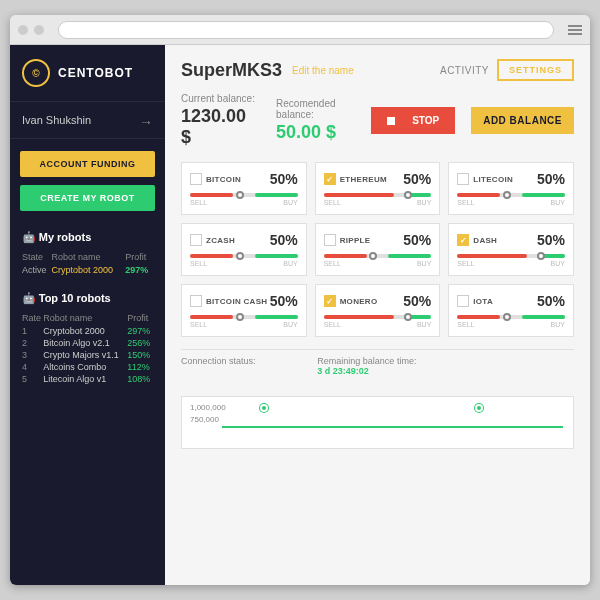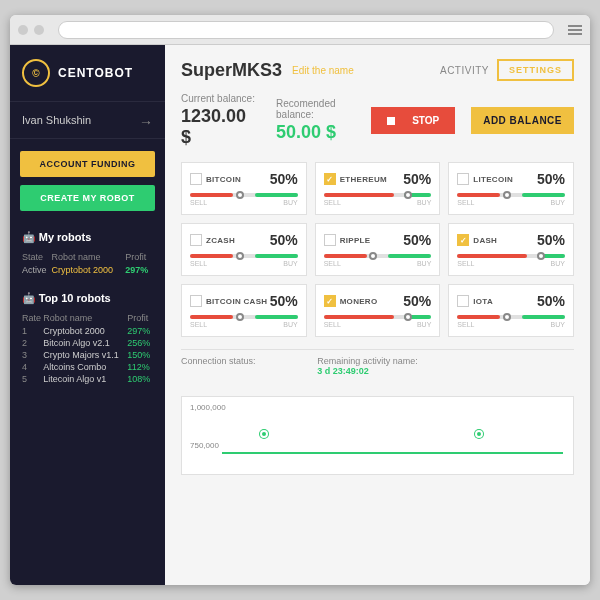--- a/index.html
+++ b/index.html
@@ -424,21 +424,21 @@
       font-weight: bold;
     }
     
     .status-value.dark { color: #333; }
     
     
     .chart-area {
       background: white;
       border: 1px solid #e0e0e0;
       padding: 8px;
-      height: 79px;
+      height: 53px;
       position: relative;
       overflow: hidden;
     }
     
     .chart-label {
       font-size: 8px;
       color: #888;
       position: absolute;
       left: 8px;
     }
@@ -779,21 +779,21 @@
       </div>
     </div>
         </div>
 
       <div class="status-row">
         <div class="status-item">
           <span>Connection status:</span>
           <span class="status-value dark"></span>
         </div>
         <div class="status-item">
-          <span>Remaining activity name:</span><br>
+          <span>Remaining balance time:</span><br>
           <span class="status-value">3 d 23:49:02</span>
         </div>
       </div>
 
       <div class="chart-area">
         <span class="chart-label top">1,000,000</span>
         <div class="chart-line">
           <div class="chart-dot left"></div>
           <div class="chart-dot right"></div>
         </div>

